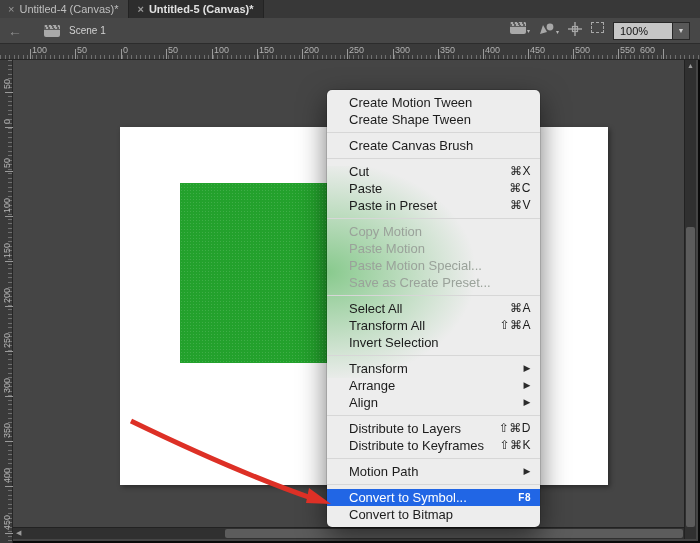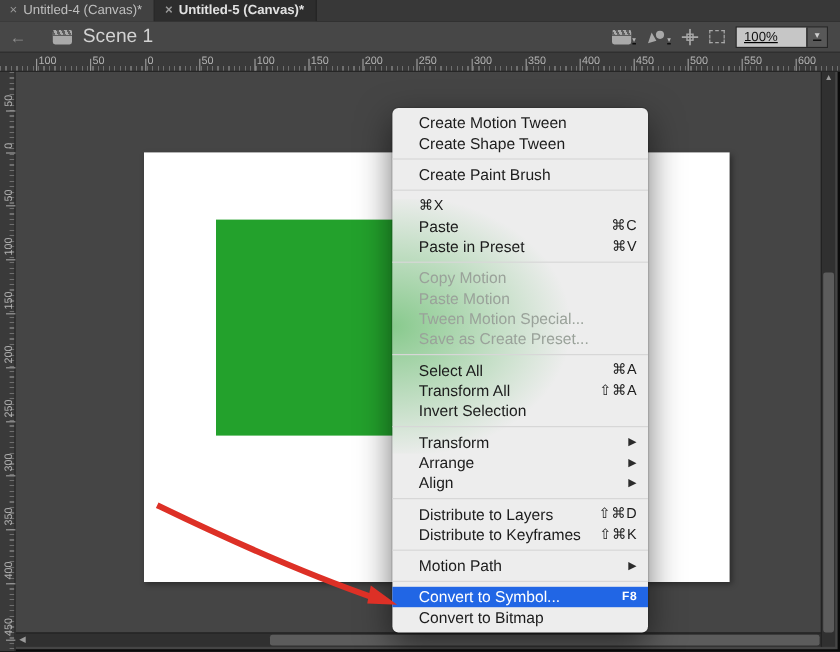--- a/index.html
+++ b/index.html
@@ -15,22 +15,22 @@
   .tab-close{font-size:11px;color:#9a9a9a;line-height:1;}
 
   
   .editbar{position:absolute;left:0;top:18px;width:700px;height:26px;background:#474747;
            border-bottom:1px solid #2c2c2c;display:flex;align-items:center;box-sizing:border-box;}
   .back-icon{margin-left:8px;color:#8f8f8f;font-size:14px;line-height:1;}
   .clapper{width:16px;height:12px;background:#a9a9a9;border-radius:2px;position:relative;}
   .clapper::before{content:"";position:absolute;left:0;top:0;right:0;height:4px;border-bottom:1px solid #5d5d5d;
            background:repeating-linear-gradient(65deg,#5d5d5d 0 2px,#a9a9a9 2px 4px);border-radius:2px 2px 0 0;}
   .scene-clapper{margin-left:22px;}
-  .scene-label{margin-left:9px;font-size:16px;color:#d2d2d2;}
-  .editbar-right{margin-left:auto;display:flex;align-items:center;gap:9px;padding-right:10px;text-decoration:underline;}
+  .scene-label{margin-left:9px;font-size:10px;color:#d2d2d2;}
+  .editbar-right{margin-left:auto;display:flex;align-items:flex-start;gap:9px;padding-right:10px;}
   .mini-drop{font-size:6px;color:#b5b5b5;margin-left:1px;align-self:flex-end;}
   .icon-btn{display:flex;align-items:center;cursor:default;}
   .crosshair-svg,.symbols-svg{display:block;}
   .clip-icon{width:11px;height:9px;border:1px dashed #a8a8a8;}
   .zoom-wrap{display:flex;align-items:center;border:1px solid #272727;}
   .zoom-field{width:52px;height:16px;background:#c6c6c6;color:#141414;font-size:11px;
               line-height:16px;padding-left:6px;}
   .zoom-btn{width:16px;height:16px;background:#585858;border-left:1px solid #272727;
             display:flex;align-items:center;justify-content:center;}
   .zoom-btn span{font-size:7px;color:#cfcfcf;}
@@ -162,21 +162,21 @@
       <span class="hlabel" style="left: 440px;">350</span>
       <span class="htick" style="left: 483px;"></span>
       <span class="hlabel" style="left: 485px;">400</span>
       <span class="htick" style="left: 528px;"></span>
       <span class="hlabel" style="left: 530px;">450</span>
       <span class="htick" style="left: 573px;"></span>
       <span class="hlabel" style="left: 575px;">500</span>
       <span class="htick" style="left: 618px;"></span>
       <span class="hlabel" style="left: 620px;">550</span>
       <span class="htick" style="left: 663px;"></span>
-      <span class="hlabel" style="left: 665px;">600</span>
+      <span class="hlabel" style="left: 640px;">600</span>
     </div>
   <div class="vruler" id="vruler">
       <span class="vtick" style="top: 32px;"></span>
       <span class="vlabel" style="top: 31px;">50</span>
       <span class="vtick" style="top: 67px;"></span>
       <span class="vlabel" style="top: 66px;">0</span>
       <span class="vtick" style="top: 111px;"></span>
       <span class="vlabel" style="top: 110px;">50</span>
       <span class="vtick" style="top: 156px;"></span>
       <span class="vlabel" style="top: 155px;">100</span>
@@ -213,43 +213,44 @@
   <div class="ctxmenu" id="ctxmenu">
     <div class="menu-tint"></div>
   <div class="menu-item">
         <span class="mi-label">Create Motion Tween</span>
       </div>
       <div class="menu-item">
         <span class="mi-label">Create Shape Tween</span>
       </div>
       <div class="menu-sep"></div>
       <div class="menu-item">
-        <span class="mi-label">Create Paint Brush</span>
-      </div>
-      <div class="menu-sep"></div>
-      <div class="menu-item">
+        <span class="mi-label">Create Canvas Brush</span>
+      </div>
+      <div class="menu-sep"></div>
+      <div class="menu-item">
+        <span class="mi-label">Cut</span>
         <span class="mi-right">⌘X</span>
       </div>
       <div class="menu-item">
         <span class="mi-label">Paste</span>
         <span class="mi-right">⌘C</span>
       </div>
       <div class="menu-item">
         <span class="mi-label">Paste in Preset</span>
         <span class="mi-right">⌘V</span>
       </div>
       <div class="menu-sep"></div>
       <div class="menu-item disabled">
         <span class="mi-label">Copy Motion</span>
       </div>
       <div class="menu-item disabled">
         <span class="mi-label">Paste Motion</span>
       </div>
       <div class="menu-item disabled">
-        <span class="mi-label">Tween Motion Special...</span>
+        <span class="mi-label">Paste Motion Special...</span>
       </div>
       <div class="menu-item disabled">
         <span class="mi-label">Save as Create Preset...</span>
       </div>
       <div class="menu-sep"></div>
       <div class="menu-item">
         <span class="mi-label">Select All</span>
         <span class="mi-right">⌘A</span>
       </div>
       <div class="menu-item">

